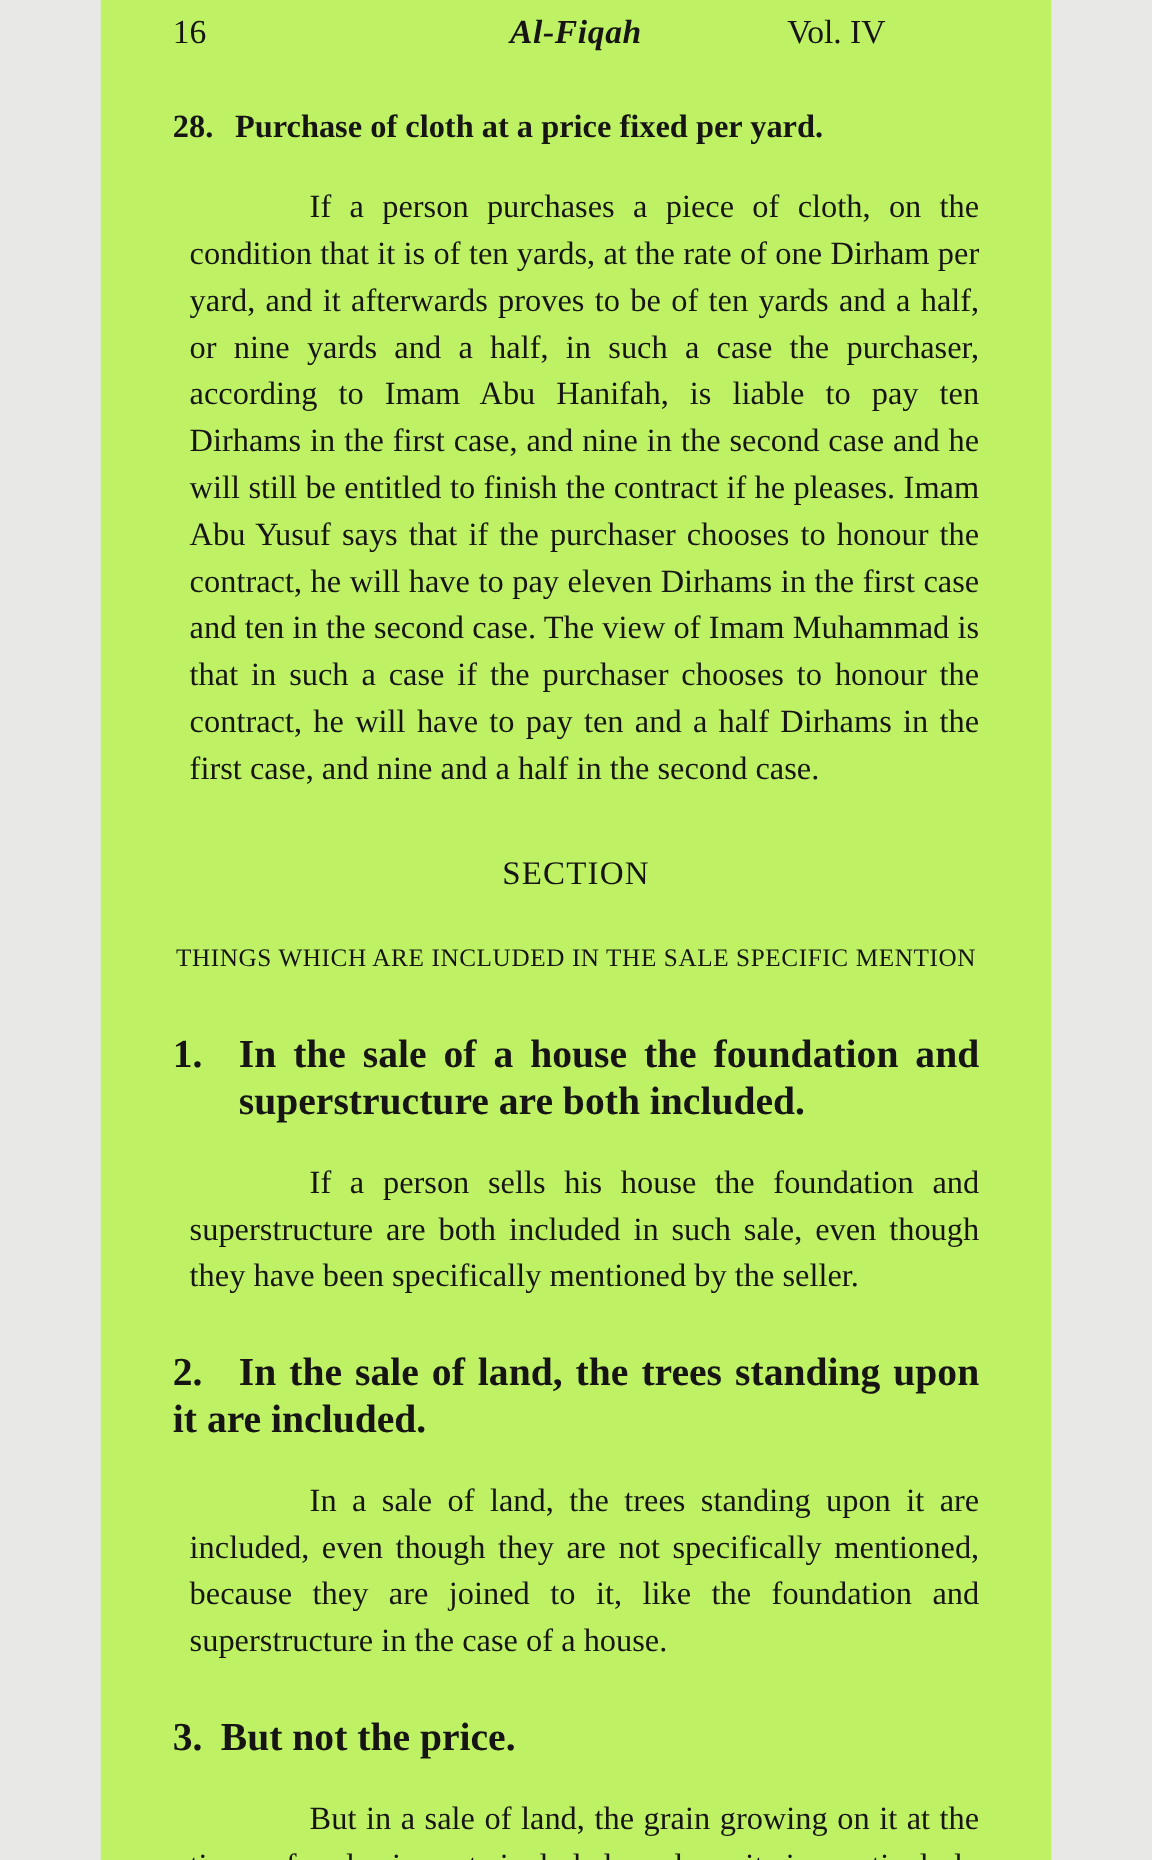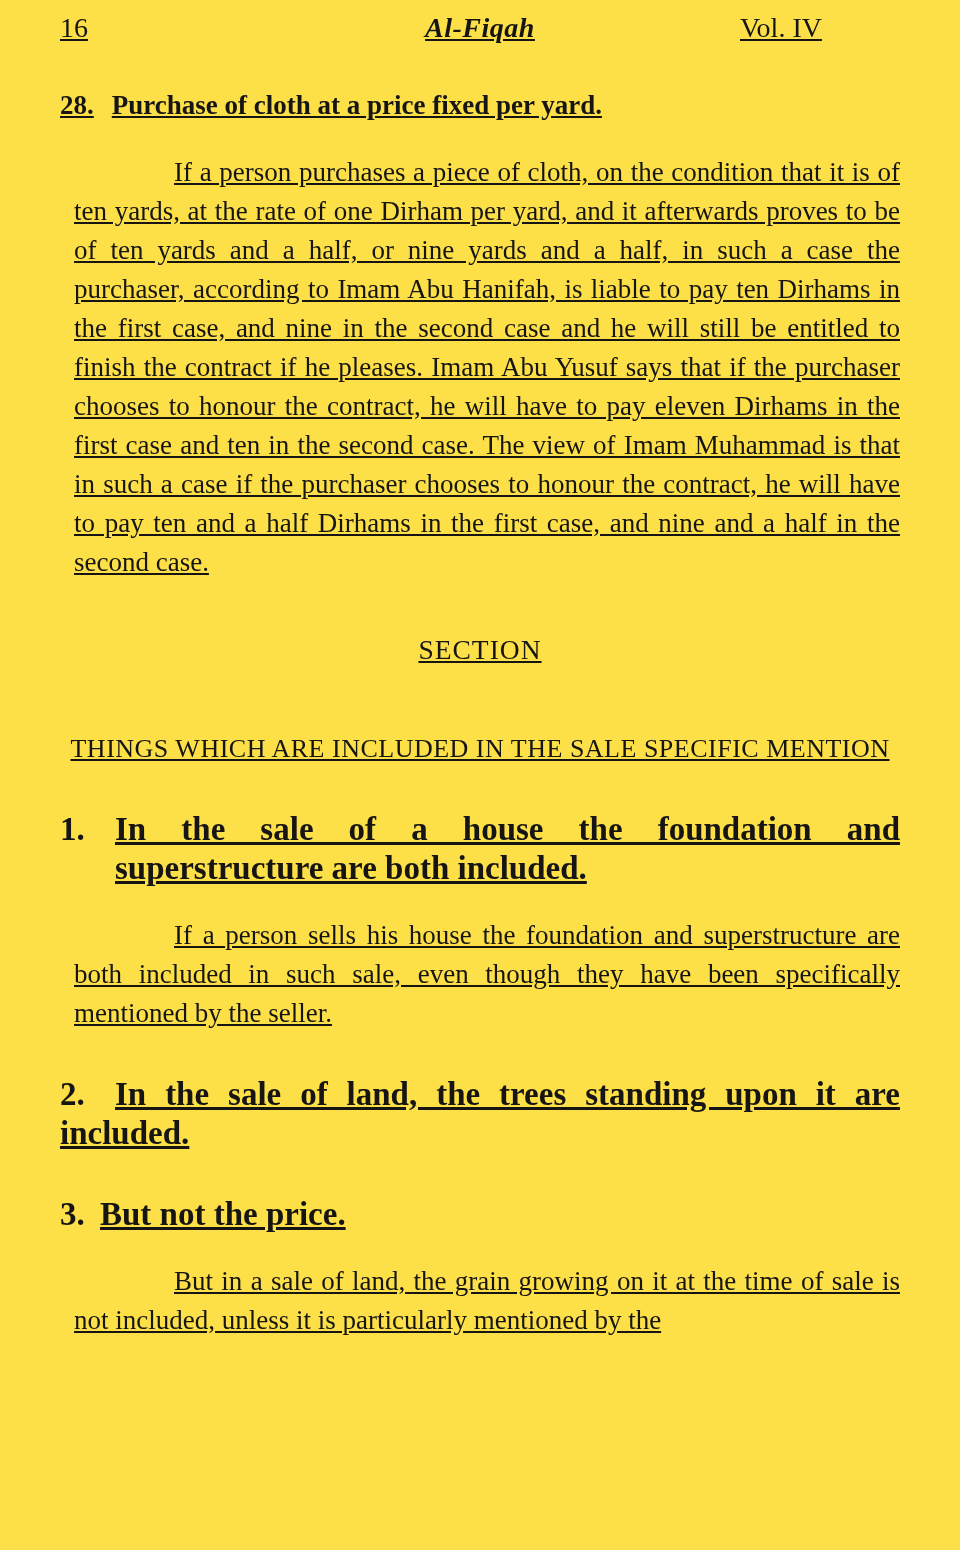--- a/index.html
+++ b/index.html
@@ -2,32 +2,31 @@
 <html><head>
 <meta charset="utf-8">
 <style>
   html, body {
     margin: 0;
     padding: 0;
     background: #e8e8e6;
   }
   .page {
     position: relative;
-    width: 960px;
+    width: 792px;
     height: 1550px;
     margin: 0 auto;
-    background: #fde047;
+    background: #bef264;
     color: #161514;
     font-family: "Liberation Serif", "DejaVu Serif", serif;
     font-size: 27px;
     line-height: 39px;
     box-sizing: border-box;
     padding: 8px 60px 20px 60px;
     overflow: hidden;
-    text-decoration: underline;
   }
   .header-row {
     display: flex;
     justify-content: space-between;
     align-items: baseline;
     font-size: 28px;
   }
   .header-left  { width: 160px; text-align: left; }
   .header-right { width: 160px; }
   .book-title {
@@ -49,23 +48,23 @@
     text-align: justify;
     text-indent: 100px;
   }
   .section-label {
     margin-top: 48px;
     text-align: center;
     font-size: 27.5px;
     letter-spacing: 1px;
   }
   .section-title {
-    margin: 60px auto 0 auto;
+    margin: 32px auto 0 auto;
     text-align: center;
-    font-size: 26px;
+    font-size: 21px;
     letter-spacing: 0.5px;
     max-width: 840px;
   }
   .item-heading {
     margin: 42px 0 0 0;
     font-size: 33px;
     font-weight: 700;
     line-height: 39px;
     text-align: justify;
   }
@@ -98,18 +97,19 @@
   <div class="section-label">SECTION</div>
 
   <div class="section-title">THINGS WHICH ARE INCLUDED IN THE SALE SPECIFIC MENTION</div>
 
   <h3 class="item-heading hanging"><span class="inum">1.</span><span>In the sale of a house the foundation and superstructure are both included.</span></h3>
 
   <p class="body-para">If a person sells his house the foundation and superstructure are both included in such sale, even though they have been specifically mentioned by the seller.</p>
 
   <h3 class="item-heading"><span class="inum">2.</span><span>In the sale of land, the trees standing upon it are included.</span></h3>
 
+  <p class="body-para">In a sale of land, the trees standing upon it are included, even though they are not specifically mentioned, because they are joined to it, like the foundation and superstructure in the case of a house.</p>
 
   <h3 class="item-heading"><span class="inum tight">3.</span><span>But not the price.</span></h3>
 
   <p class="body-para">But in a sale of land, the grain growing on it at the time of sale is not included, unless it is particularly mentioned by the</p>
 
 </div>
 
 </body></html>

